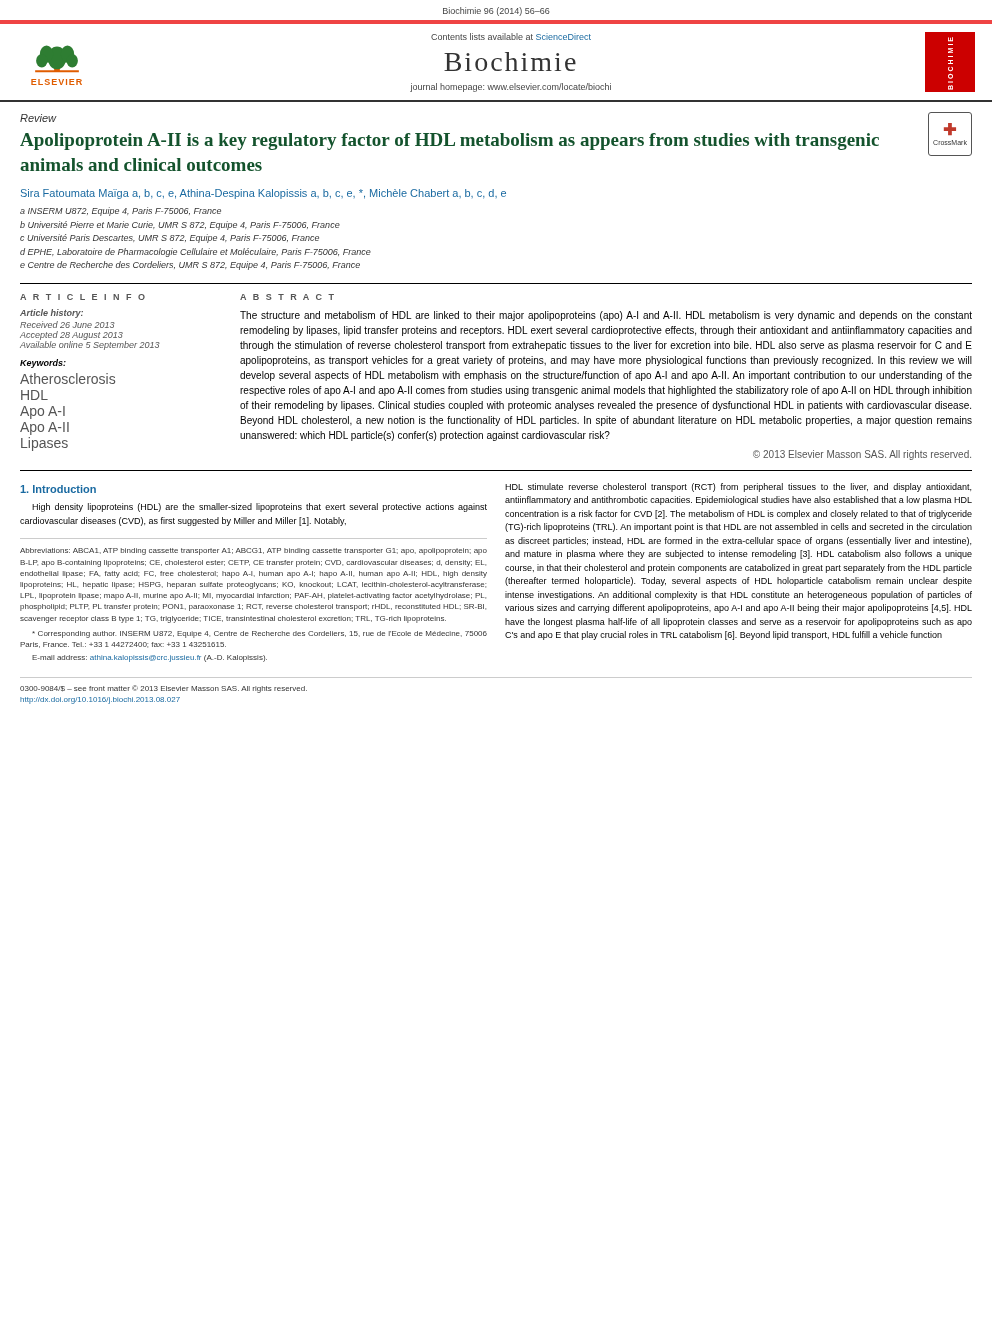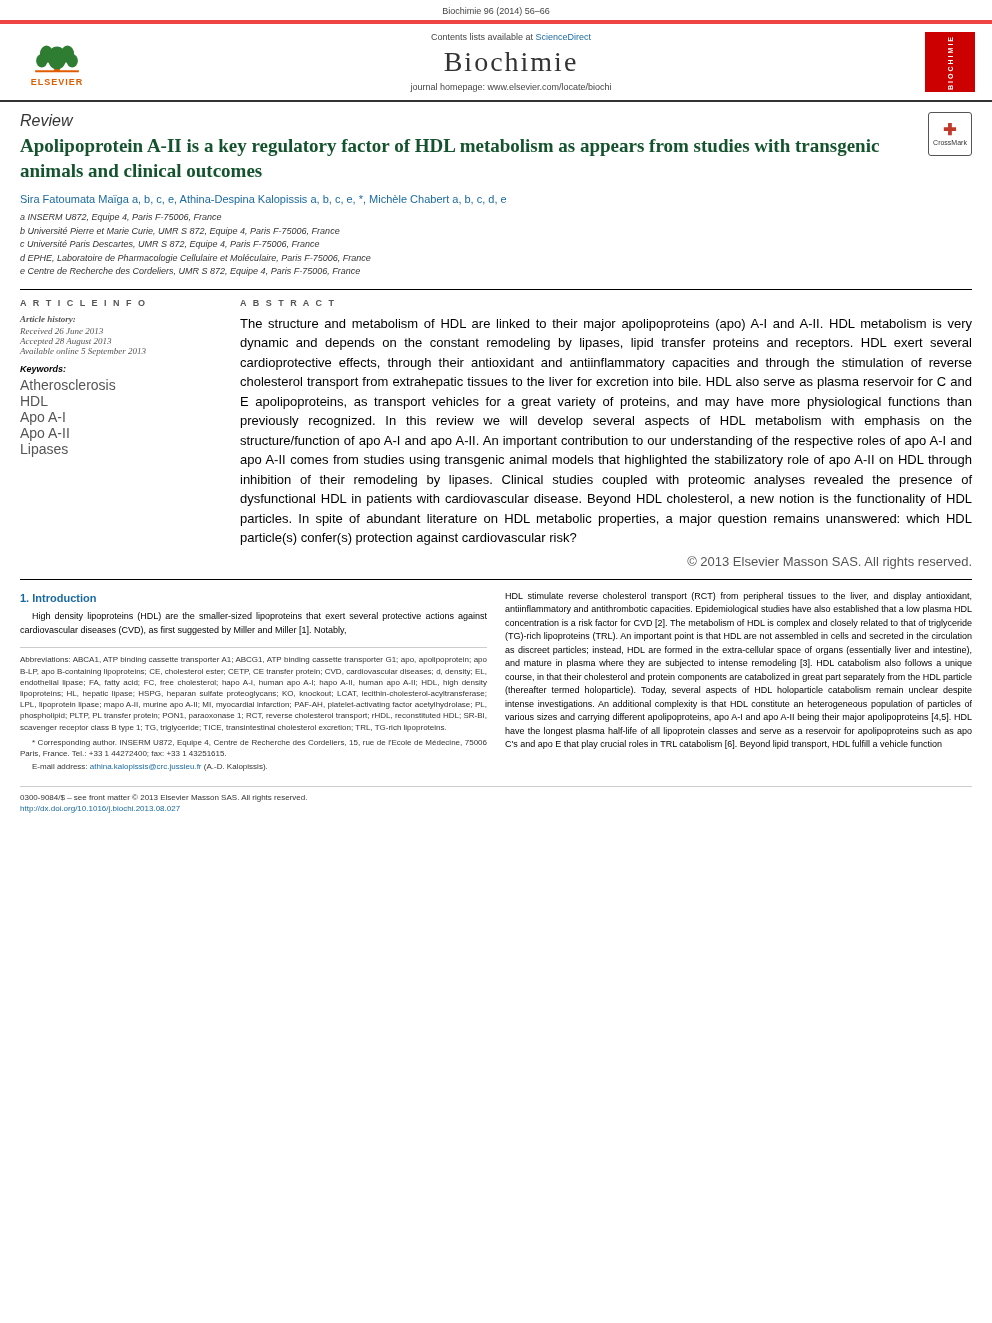--- a/index.html
+++ b/index.html
@@ -111,21 +111,21 @@
       letter-spacing: 2px;
     }
 
     
     .main-content {
       padding: 10px 20px 10px 20px;
     }
 
     
     .article-type {
-      font-size: 16px;
+      font-size: 11px;
       font-style: italic;
       color: #333;
       margin-bottom: 4px;
       font-family: Arial, sans-serif;
     }
 
     
     .article-title {
       font-size: 19px;
       font-weight: bold;
@@ -180,21 +180,21 @@
       text-transform: uppercase;
       color: #555;
       margin-bottom: 6px;
       font-weight: bold;
     }
     .article-history {
       font-size: 9px;
       font-style: italic;
       color: #555;
       margin-bottom: 8px;
-      font-family: Liberation Serif, serif;
+      font-family: Liberation Sans, sans-serif;
     }
     .article-history .hist-title {
       font-style: italic;
       font-weight: bold;
       font-size: 9px;
       display: block;
       margin-bottom: 2px;
     }
     .history-item {
       display: block;
@@ -211,28 +211,28 @@
     }
     .keyword-item {
       font-size: 14px;
       display: block;
       font-family: Arial, sans-serif;
       color: #555;
     }
 
     
     .abstract-text {
-      font-size: 13px;
+      font-size: 10px;
       line-height: 1.5;
       text-align: justify;
       font-family: Arial, sans-serif;
       color: #000;
     }
     .abstract-copyright {
-      font-size: 13px;
+      font-size: 10px;
       text-align: right;
       color: #555;
       margin-top: 6px;
       font-family: Arial, sans-serif;
     }
 
     
     .crossmark {
       float: right;
       margin-left: 10px;

